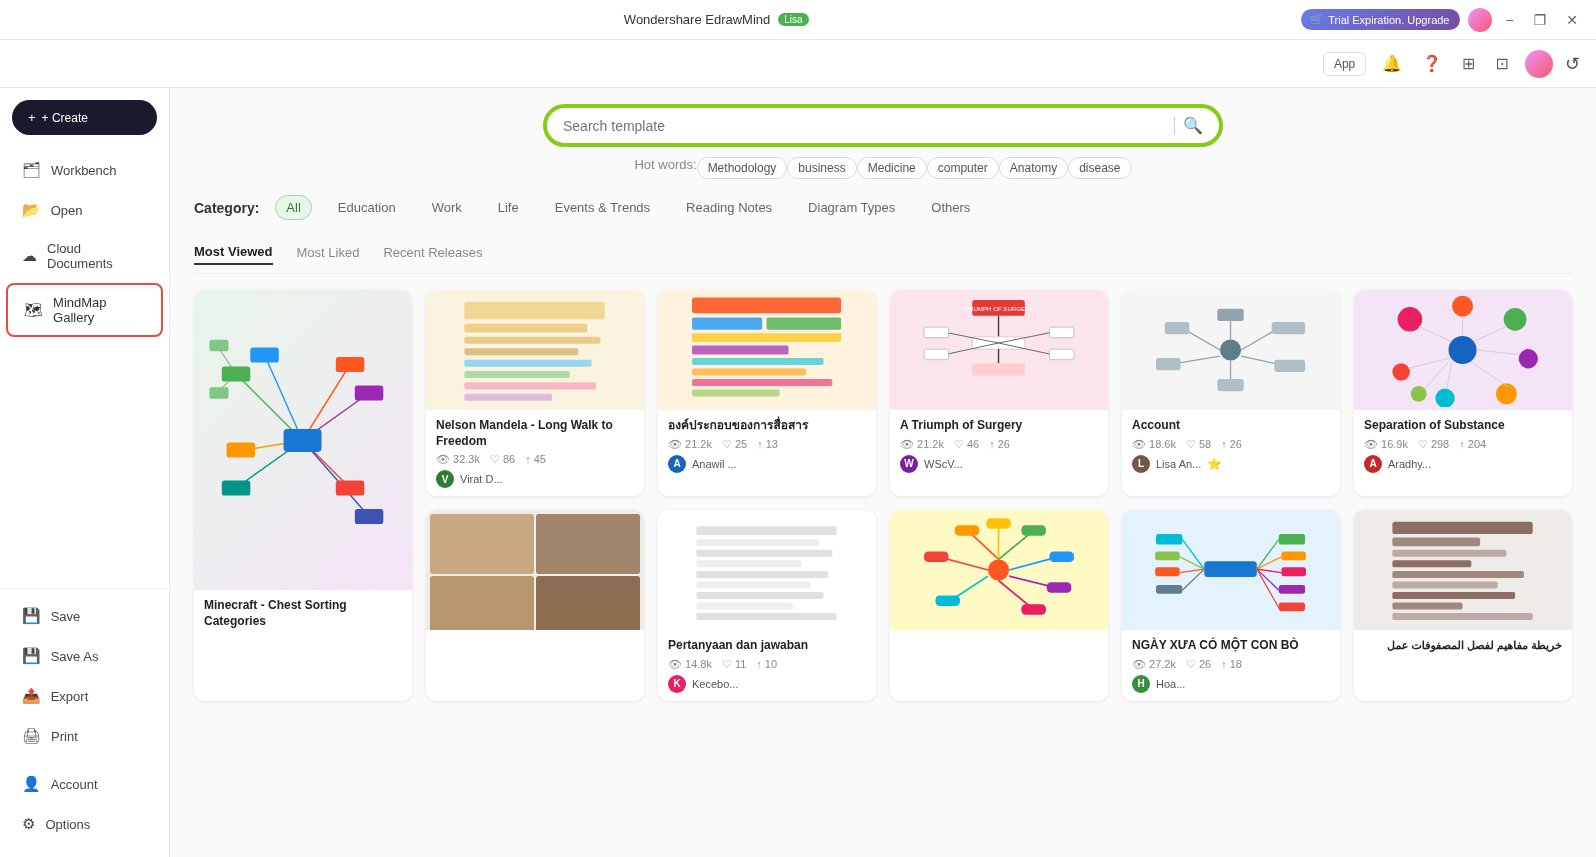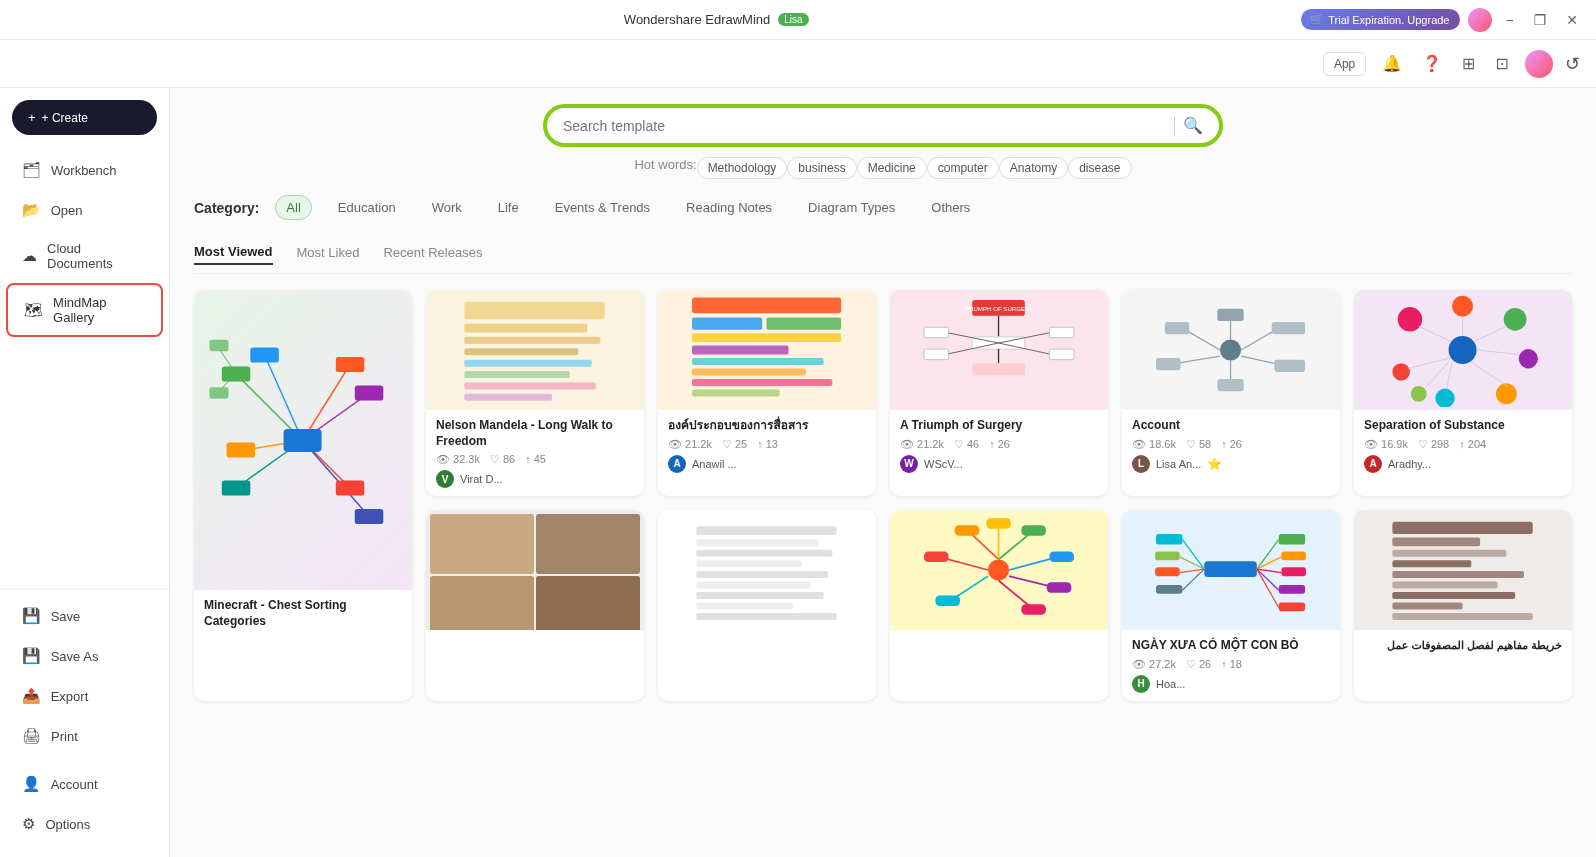--- a/index.html
+++ b/index.html
@@ -645,20 +645,32 @@
             <rect x="10" y="30" width="140" height="8" rx="2" fill="#eeeeee"></rect>
             <rect x="10" y="42" width="155" height="8" rx="2" fill="#e0e0e0"></rect>
             <rect x="10" y="54" width="120" height="8" rx="2" fill="#eeeeee"></rect>
             <rect x="10" y="66" width="150" height="8" rx="2" fill="#e0e0e0"></rect>
             <rect x="10" y="78" width="130" height="8" rx="2" fill="#eeeeee"></rect>
             <rect x="10" y="90" width="145" height="8" rx="2" fill="#e0e0e0"></rect>
             <rect x="10" y="102" width="110" height="8" rx="2" fill="#eeeeee"></rect>
             <rect x="10" y="114" width="160" height="8" rx="2" fill="#e0e0e0"></rect>
           </svg>
         </div>
+        <div class="card-body">
+          <div class="card-title">Pertanyaan dan jawaban</div>
+          <div class="card-stats">
+            <span>👁 <span>14.8k</span></span>
+            <span>♡ <span>11</span></span>
+            <span>↑ <span>10</span></span>
+          </div>
+          <div class="card-author">
+            <div class="author-dot" style="background:#e91e63">K</div>
+            <span>Kecebo...</span>
+          </div>
+        </div>
       </div>
 
       <div class="card">
         <div class="card-img" style="background: #fff9c4;">
           <svg width="95%" height="95%" viewBox="0 0 180 130">
             <circle cx="90" cy="65" r="12" fill="#FF5722"></circle>
 
             <line x1="90" y1="53" x2="55" y2="20" stroke="#FF5722" stroke-width="2"></line>
             <rect x="40" y="14" width="28" height="12" rx="5" fill="#FF9800"></rect>
             <line x1="90" y1="53" x2="90" y2="12" stroke="#FFC107" stroke-width="2"></line>

